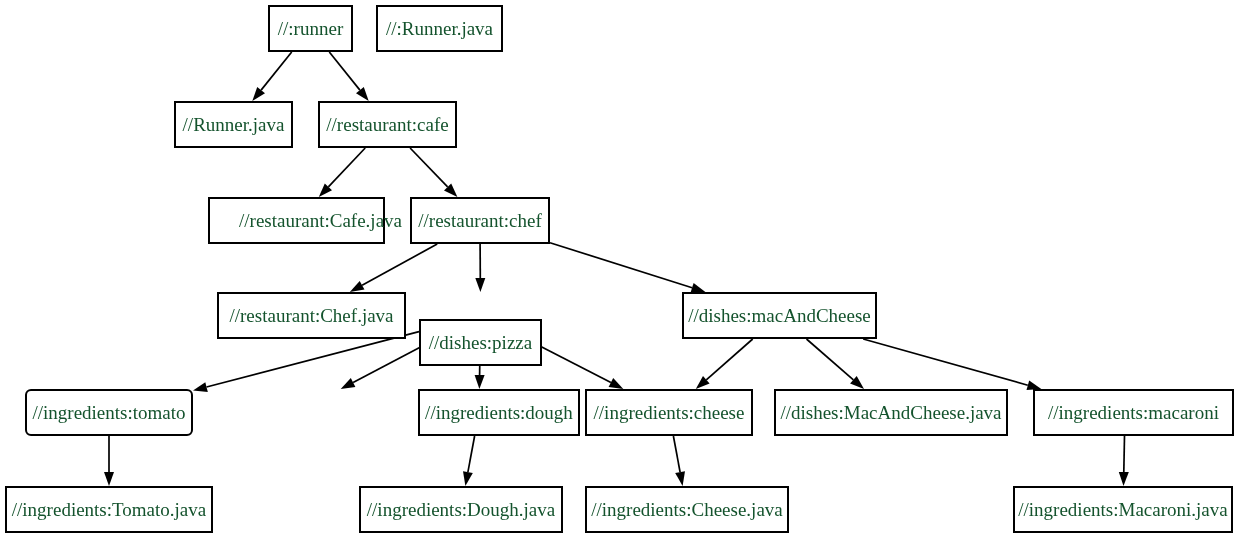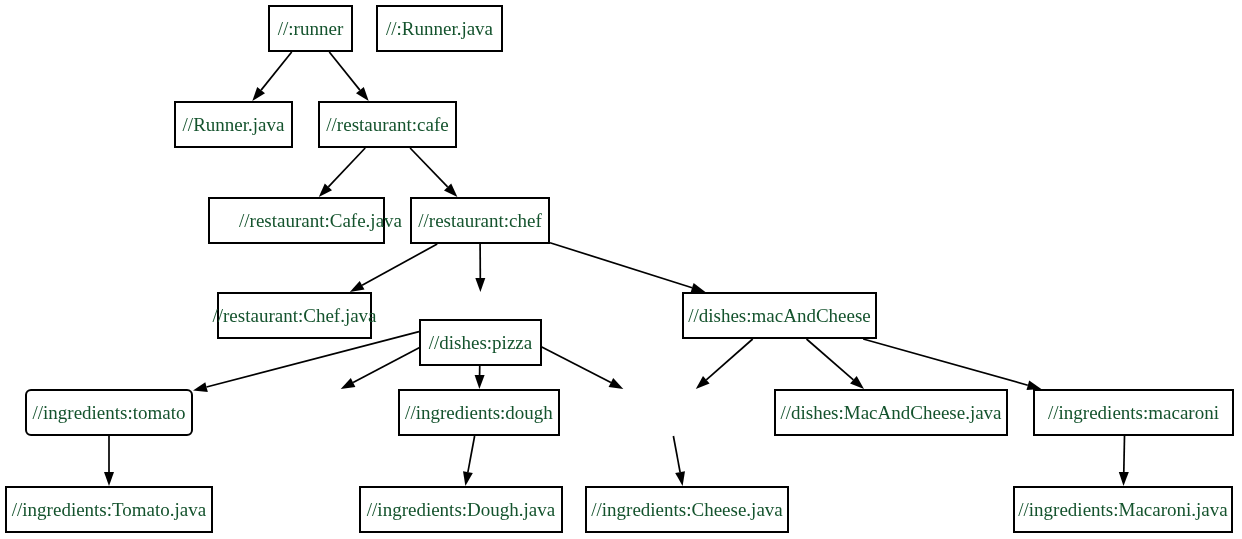--- a/index.html
+++ b/index.html
@@ -83,26 +83,27 @@
 
   <div class="gnode" style="left:268px; top:5px;   width:85px;  height:47px;">//:runner</div>
   <div class="gnode" style="left:376px; top:5px;   width:127px; height:47px;">//:Runner.java</div>
 
   <div class="gnode" style="left:174px; top:101px; width:119px; height:47px;">//Runner.java</div>
   <div class="gnode" style="left:318px; top:101px; width:139px; height:47px;">//restaurant:cafe</div>
 
   <div class="gnode" style="left:208px; top:197px; width:177px; height:47px;padding-left:48px;">//restaurant:Cafe.java</div>
   <div class="gnode" style="left:410px; top:197px; width:140px; height:47px;">//restaurant:chef</div>
 
-  <div class="gnode" style="left:217px; top:292px; width:155px; height:47px;">//restaurant:Chef.java</div>
+  <div class="gnode" style="left:217px; top:292px; width:189px; height:47px;">//restaurant:Chef.java</div>
   <div class="gnode" style="left:419px; top:292px; width:123px; height:47px;margin-top:27px;">//dishes:pizza</div>
   <div class="gnode" style="left:682px; top:292px; width:195px; height:47px;">//dishes:macAndCheese</div>
 
   <div class="gnode" style="left:25px;   top:389px; width:168px; height:47px;border-radius:6px;">//ingredients:tomato</div>
-  <div class="gnode" style="left:398px;  top:389px; width:162px; height:47px;">//ingredients:dough</div>
+  <div class="gnode" style="left:418px;  top:389px; width:162px; height:47px;">//ingredients:dough</div>
+  <div class="gnode" style="left:585px;  top:389px; width:168px; height:47px;">//ingredients:cheese</div>
   <div class="gnode" style="left:774px;  top:389px; width:234px; height:47px;">//dishes:MacAndCheese.java</div>
   <div class="gnode" style="left:1033px; top:389px; width:201px; height:47px;">//ingredients:macaroni</div>
 
   <div class="gnode" style="left:5px;    top:486px; width:208px; height:47px;">//ingredients:Tomato.java</div>
   <div class="gnode" style="left:359px;  top:486px; width:204px; height:47px;">//ingredients:Dough.java</div>
   <div class="gnode" style="left:585px;  top:486px; width:204px; height:47px;">//ingredients:Cheese.java</div>
   <div class="gnode" style="left:1013px; top:486px; width:220px; height:47px;">//ingredients:Macaroni.java</div>
 </div>
 
 </body></html>

